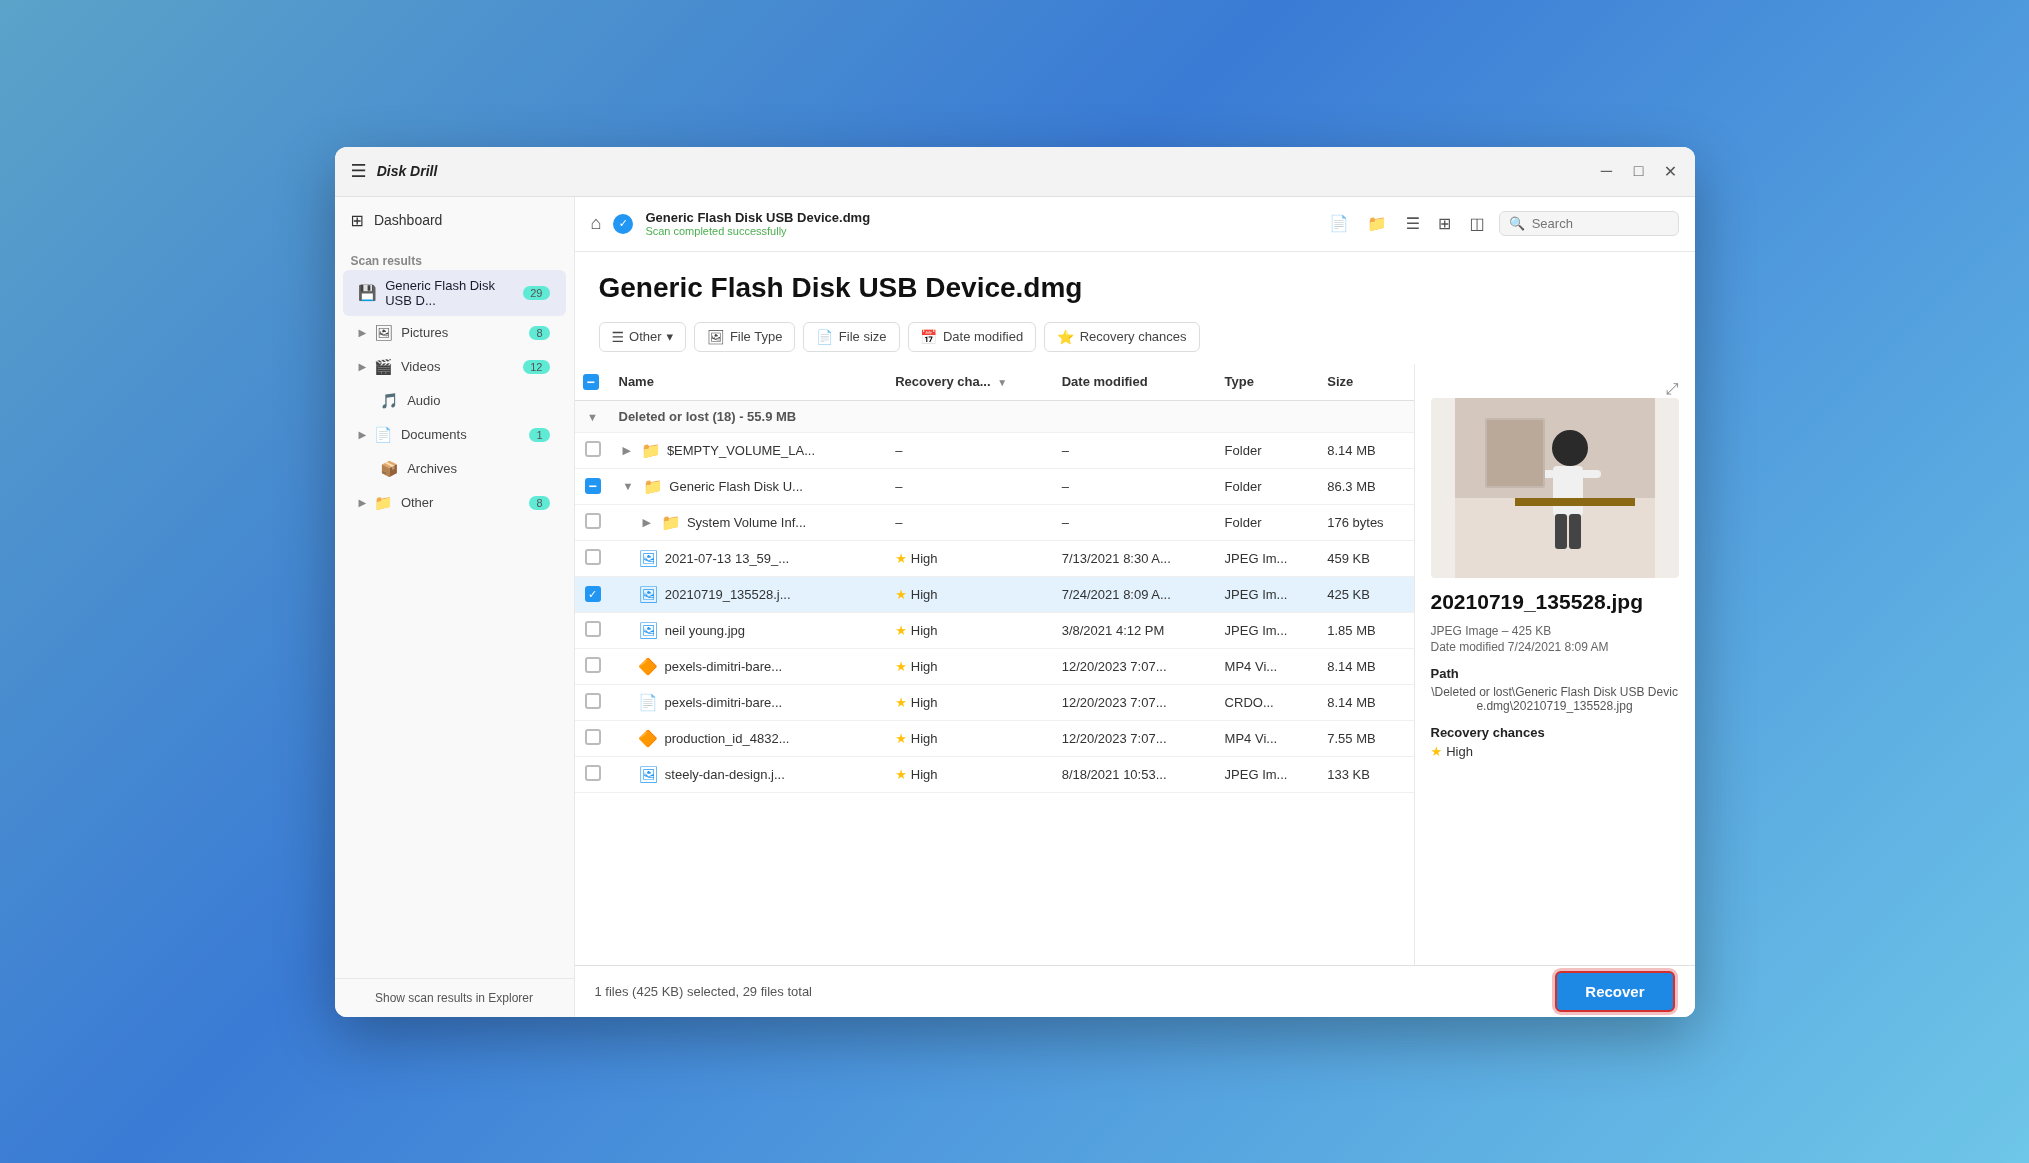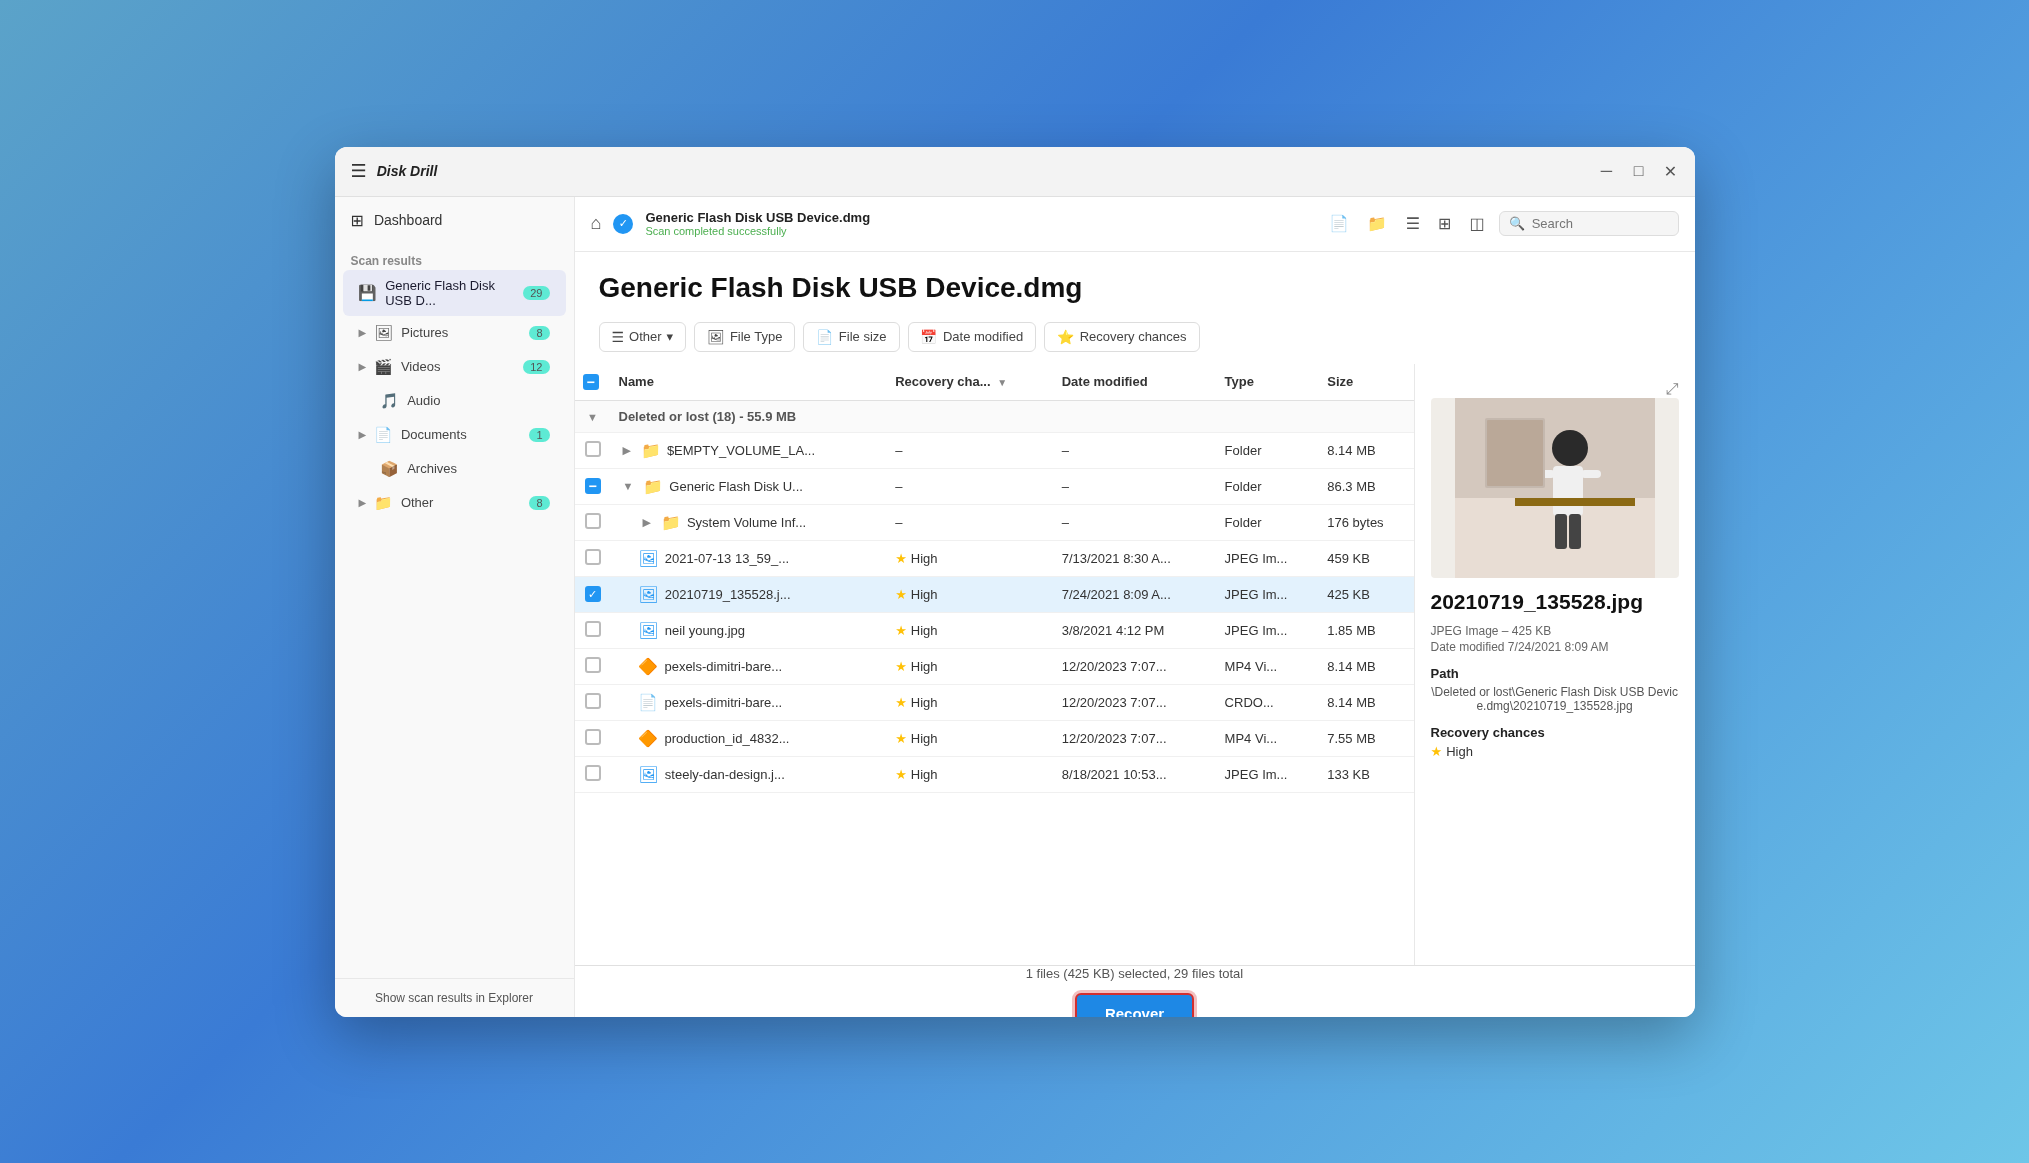--- a/index.html
+++ b/index.html
@@ -409,21 +409,20 @@
     
     .bottom-bar {
       height: 52px;
       background: #fff;
       border-top: 1px solid #e0e0e0;
       display: flex;
       align-items: center;
       padding: 0 20px;
       gap: 12px;
       flex-shrink: 0;
-      flex-direction: column;
     }
     .status-text {
       font-size: 13px;
       color: #555;
       flex: 1;
     }
     .recover-btn {
       background: #1E88E5;
       color: white;
       border: 2px solid #d32f2f;

